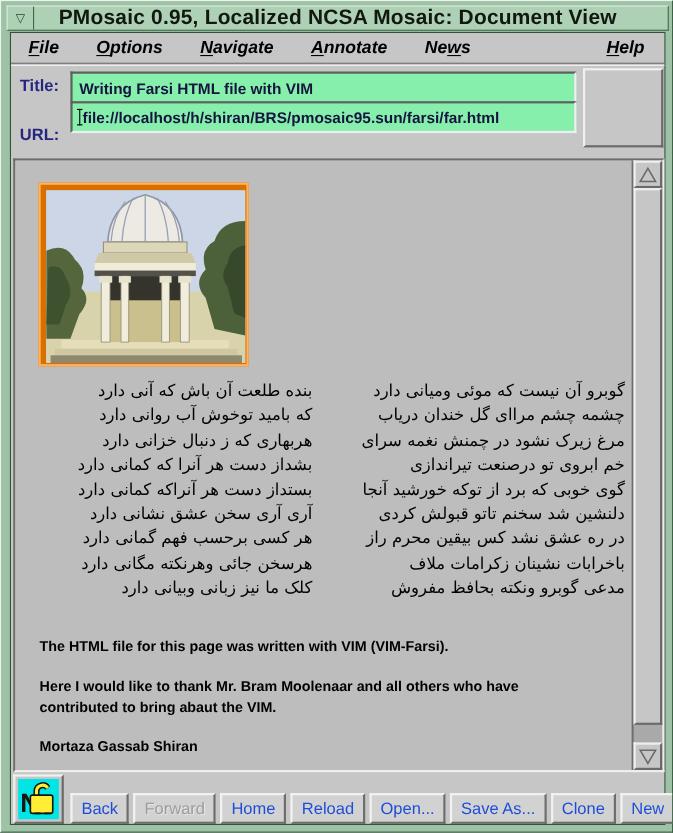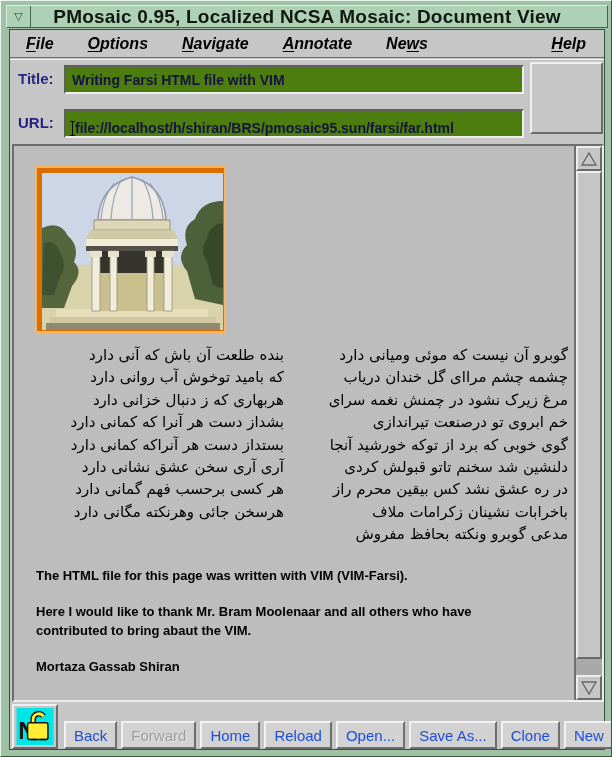--- a/index.html
+++ b/index.html
@@ -48,21 +48,21 @@
     position:absolute; left:0; top:27px; width:100%; height:3px;
     border-top:1px solid #6e6e6e; border-bottom:1px solid #eeeeee;
   }
 
   
   .form-label {
     position:absolute; font-weight:bold; font-size:15px; color:#26267e;
   }
   .field {
     position:absolute; left:54px; width:460px; height:29px;
-    background:#4d7c0f;
+    background:#86efac;
     border:2px solid; border-color:#5f5f5f #eeeeee #eeeeee #5f5f5f;
     display:flex; align-items:center; padding:0 6px;
     font-weight:bold; font-size:14px; color:#14143f; white-space:nowrap; overflow:hidden;
   }
   .caret {
     position:relative; width:1px; height:15px; background:#000; margin-right:2px; flex:none;
   }
   .caret::before, .caret::after {
     content:""; position:absolute; left:-2px; width:5px; height:1px; background:#000;
   }
@@ -93,21 +93,21 @@
   .poem {
     position:absolute; left:8px; right:6px; top:198px;
     direction:rtl; font-family:"DejaVu Sans", sans-serif;
     font-size:15px; color:#000;
   }
   .poem-row { display:flex; justify-content:space-between; line-height:22.4px; }
   .hemistich-first  { width:272px; text-align:start; white-space:nowrap; }
   .hemistich-second { width:262px; text-align:right; white-space:nowrap; }
 
   .english {
-    position:absolute; left:22px; top:420px; right:28px;
+    position:absolute; left:22px; top:432px; right:28px;
     font-weight:bold; font-size:13px; line-height:19px; color:#000;
   }
   .english p + p { margin-top:17px; }
 
   
   .scrollbar {
     width:28px; flex:none; background:#a9a9a9;
     border-left:2px solid #6e6e6e;
     display:flex; flex-direction:column;
   }
@@ -166,21 +166,21 @@
       <span class="menu-help"><span></span><span class="mn">H</span><span>elp</span></span>
     </div>
     <div class="menubar-sep"></div>
 
     <span class="form-label" style="left:8px; top:40px;">Title:</span>
     <div class="field" style="top:35px;">
       <span>Writing Farsi HTML file with VIM</span>
     </div>
 
     <span class="form-label" style="left:8px; top:84px;">URL:</span>
-    <div class="field" style="top:79px;align-items:flex-end;">
+    <div class="field" style="top:62px;">
       <span class="caret"></span>
       <span>file://localhost/h/shiran/BRS/pmosaic95.sun/farsi/far.html</span>
     </div>
 
     <div class="logo-box"></div>
 
     <div class="viewport">
       <div class="doc">
 
         <a class="doc-image">
@@ -254,20 +254,21 @@
           <div class="poem-row">
               <span class="hemistich-first">در ره عشق نشد کس بیقین محرم راز</span>
               <span class="hemistich-second">هر کسی برحسب فهم گمانی دارد</span>
             </div>
           <div class="poem-row">
               <span class="hemistich-first">باخرابات نشینان زکرامات ملاف</span>
               <span class="hemistich-second">هرسخن جائی وهرنکته مگانی دارد</span>
             </div>
           <div class="poem-row">
               <span class="hemistich-first">مدعی گوبرو ونکته بحافظ مفروش</span>
+              <span class="hemistich-second">کلک ما نیز زبانی وبیانی دارد</span>
             </div>
         </div>
 
         <div class="english">
           <p>The HTML file for this page was written with VIM (VIM-Farsi).</p>
           <p>Here I would like to thank Mr. Bram Moolenaar and all others who have contributed to bring abaut the VIM.</p>
           <p>Mortaza Gassab Shiran</p>
         </div>
       </div>
 

